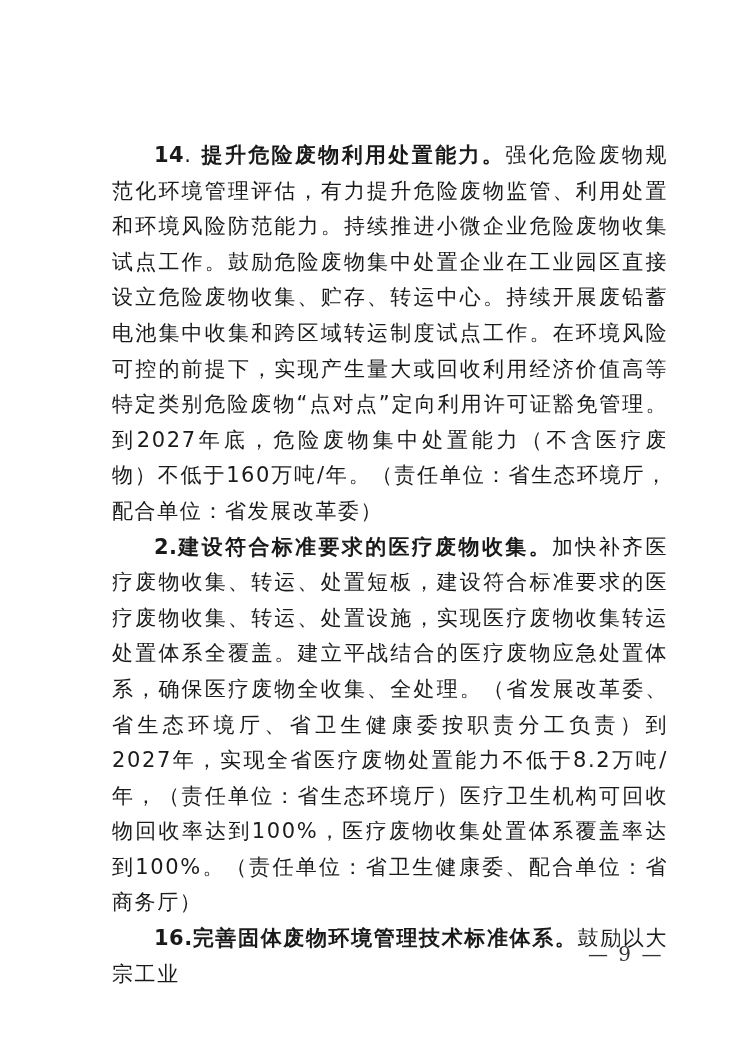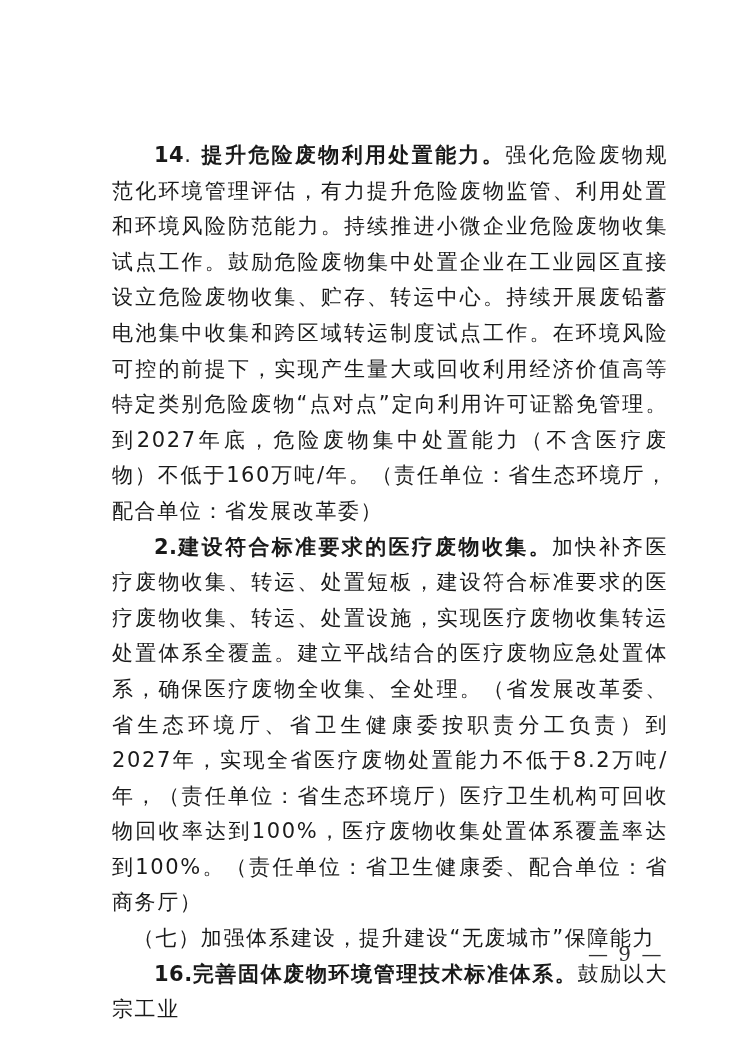--- a/index.html
+++ b/index.html
@@ -17,19 +17,18 @@
 </head>
 <body>
 
 <div class="page">
   <p class="para">
     <span class="num">14</span><span>. </span><span class="b">提升危险废物利用处置能力。</span><span>强化危险废物规范化环境管理评估，有力提升危险废物监管、利用处置和环境风险防范能力。持续推进小微企业危险废物收集试点工作。鼓励危险废物集中处置企业在工业园区直接设立危险废物收集、贮存、转运中心。持续开展废铅蓄电池集中收集和跨区域转运制度试点工作。在环境风险可控的前提下，实现产生量大或回收利用经济价值高等特定类别危险废物“点对点”定向利用许可证豁免管理。到2027年底，危险废物集中处置能力（不含医疗废物）不低于160万吨/年。（责任单位：省生态环境厅，配合单位：省发展改革委）</span>
   </p>
   <p class="para">
     <span class="num">2.</span><span class="b">建设符合标准要求的医疗废物收集。</span><span>加快补齐医疗废物收集、转运、处置短板，建设符合标准要求的医疗废物收集、转运、处置设施，实现医疗废物收集转运处置体系全覆盖。建立平战结合的医疗废物应急处置体系，确保医疗废物全收集、全处理。（省发展改革委、省生态环境厅、省卫生健康委按职责分工负责）到2027年，实现全省医疗废物处置能力不低于8.2万吨/年，（责任单位：省生态环境厅）医疗卫生机构可回收物回收率达到100%，医疗废物收集处置体系覆盖率达到100%。（责任单位：省卫生健康委、配合单位：省商务厅）</span>
   </p>
-  <p class="heading-line">（七）加强体系建设，提升建设“无废城市”保障能力</p>
   <p class="para">
     <span class="num">16.</span><span class="b">完善固体废物环境管理技术标准体系。</span><span>鼓励以大宗工业</span>
   </p>
 </div>
 
 <div class="page-num">— 9 —</div>
 
 </body></html>

